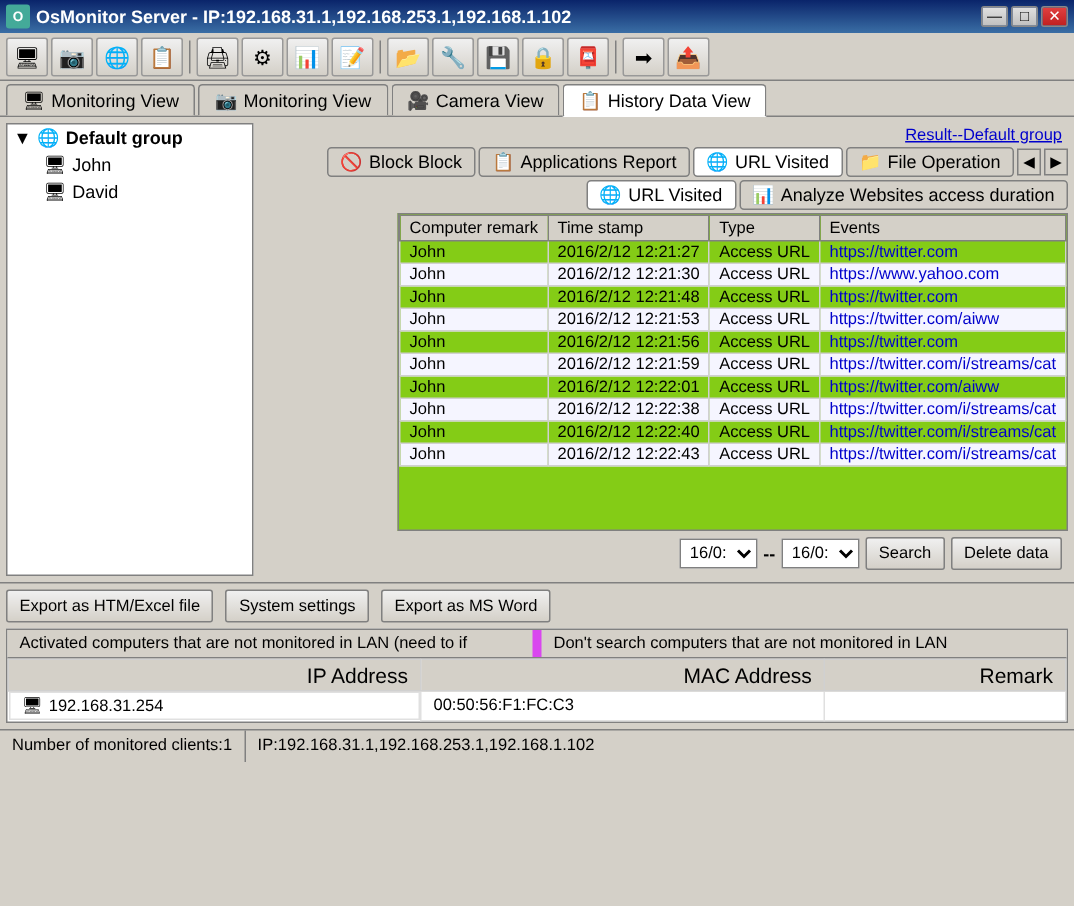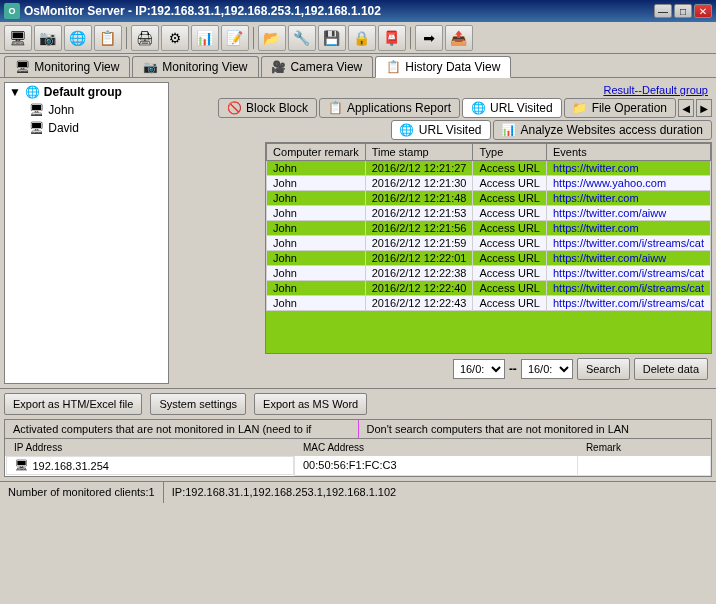--- a/index.html
+++ b/index.html
@@ -226,38 +226,38 @@
     }
     .lower-header {
       background: #d4d0c8;
       border-bottom: 1px solid #808080;
       display: flex;
       align-items: center;
     }
     .lower-header-left {
       padding: 3px 8px;
       font-size: 11px;
-      border-right: 1px solid #d946ef;
+      border-right: 6px solid #d946ef;
       flex: 1;
     }
     .lower-header-right {
       padding: 3px 8px;
       font-size: 11px;
       flex: 1;
     }
     .lower-table {
       width: 100%;
       border-collapse: collapse;
     }
     .lower-table th {
       background: #d4d0c8;
       border: 1px solid #d0d0d0;
       padding: 2px 8px;
-      text-align: left;
-      font-size: 10px;
+      text-align: right;
+      font-size: 14px;
       font-weight: normal;
     }
     .lower-table td {
       border: 1px solid #e0e0e0;
       padding: 2px 8px;
       font-size: 11px;
     }
 
     
     .status-bar {

